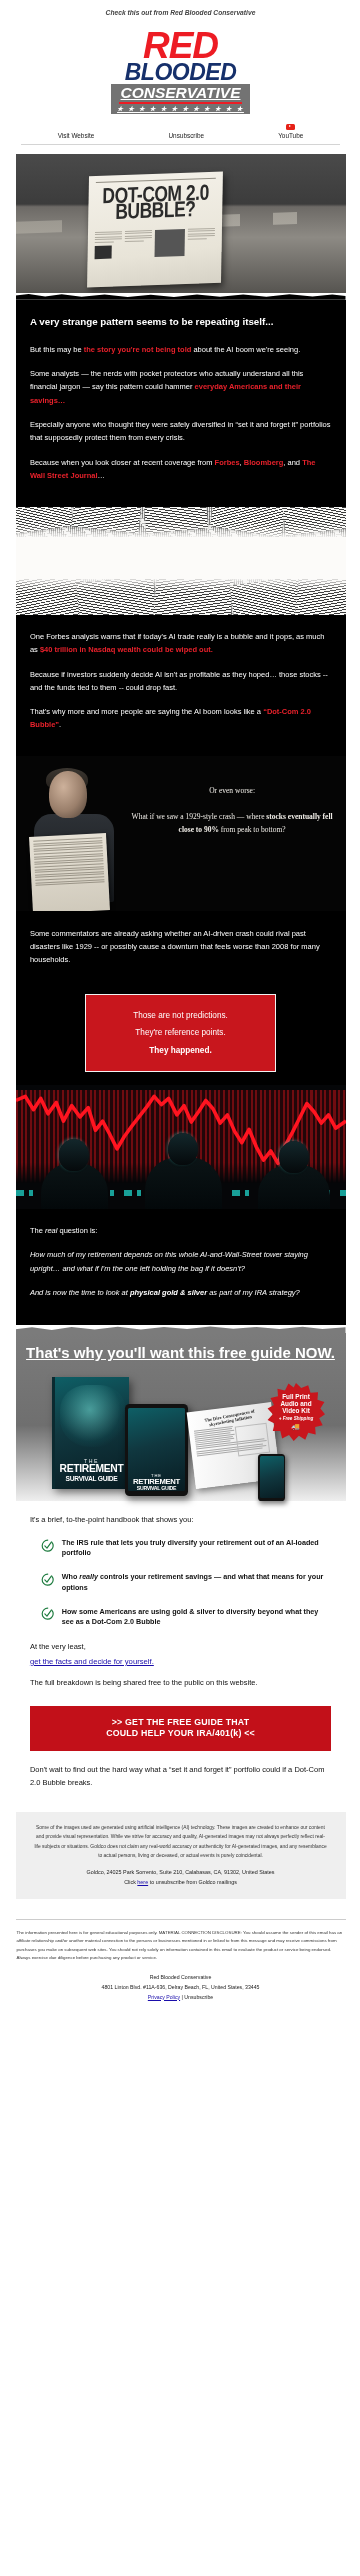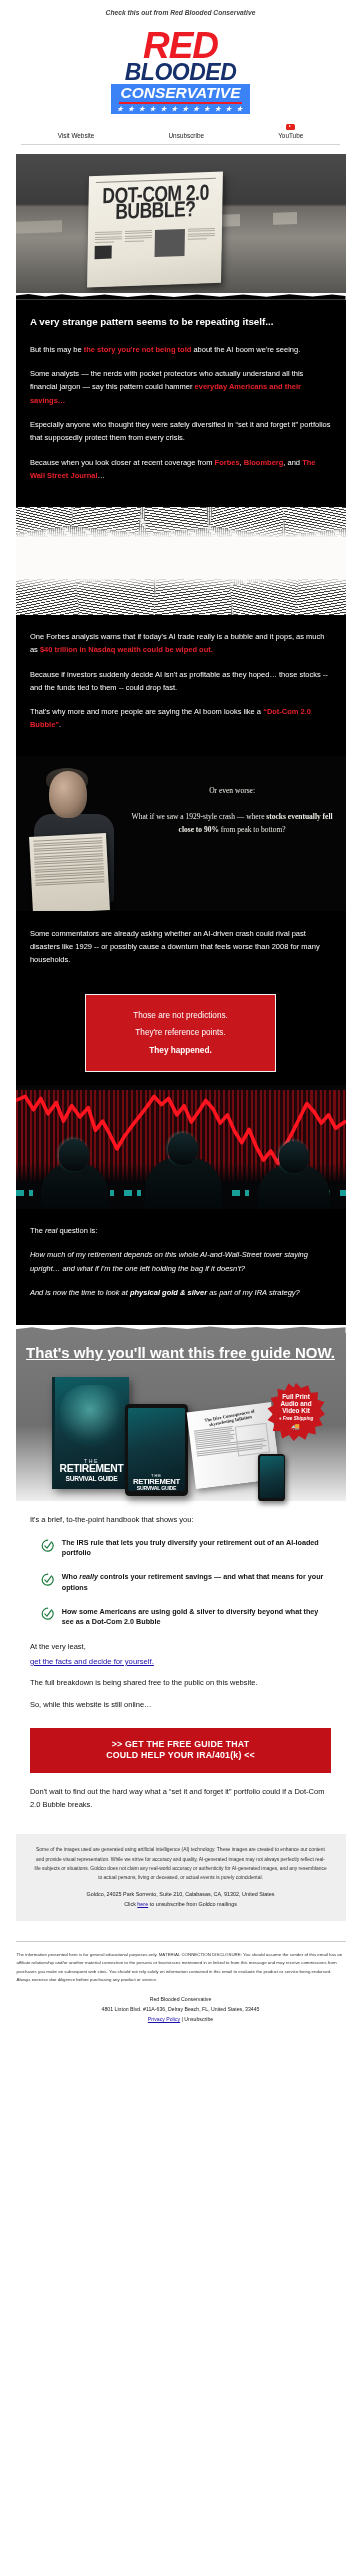--- a/index.html
+++ b/index.html
@@ -34,28 +34,29 @@
   }
   .logo-blue {
     font-size: 23px;
     font-weight: bold;
     color: #16306B;
     font-style: italic;
     letter-spacing: -0.5px;
     line-height: 0.95;
   }
   .logo-bar {
-    background: #3b82f6;
+    background: #737373;
     color: #fff;
     font-size: 15.5px;
     font-weight: bold;
     font-style: italic;
     letter-spacing: 0px;
     padding: 1.5px 3.1px 0 3.1px;
     line-height: 1.05;
+    text-decoration: underline;
   }
   .logo-rule { height: 1.5px; background: #ED1C24; margin: 0.5px 5.2px 1px 5.2px; }
   .logo-stars { color: #fff; font-size: 6.7px; letter-spacing: 1.5px; padding-bottom: 2.1px; }
   .navbar {
     display: flex;
     justify-content: space-around;
     align-items: flex-end;
     padding: 8.2px 20.6px 5.2px 20.6px;
     font-size: 6.4px;
     color: #222;
@@ -710,21 +711,20 @@
       </svg>
       <div class="bullet-text">How some Americans are using gold &amp; silver to diversify beyond what they see as a Dot-Com 2.0 Bubble</div>
     </div>
   </div>
 
   <p>
     <span>At the very least,</span>
     <span class="bluelink">get the facts and decide for yourself.</span>
   </p>
   <p>The full breakdown is being shared free to the public on this website.</p>
-  <p>So, while this website is still online…</p>
 
   <div class="cta-wrap">
     <div class="cta">
       <div>&gt;&gt; GET THE FREE GUIDE THAT</div>
       <div>COULD HELP YOUR IRA/401(k) &lt;&lt;</div>
     </div>
   </div>
 
   <p>Don't wait to find out the hard way what a “set it and forget it” portfolio could if a Dot-Com 2.0 Bubble breaks.</p>
 </div>

